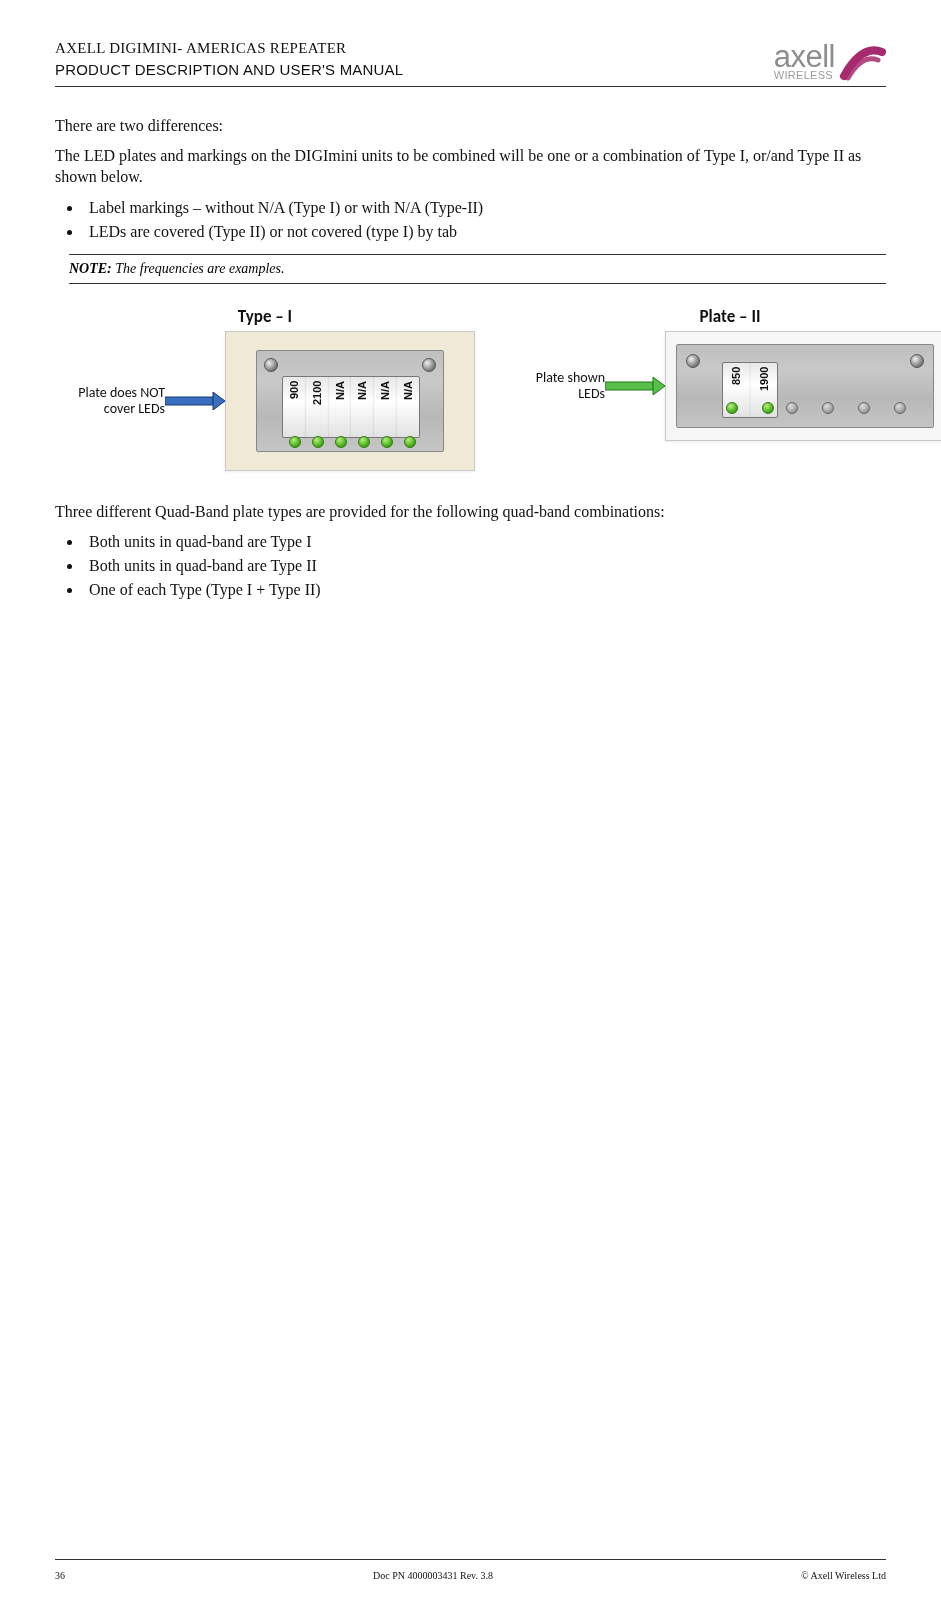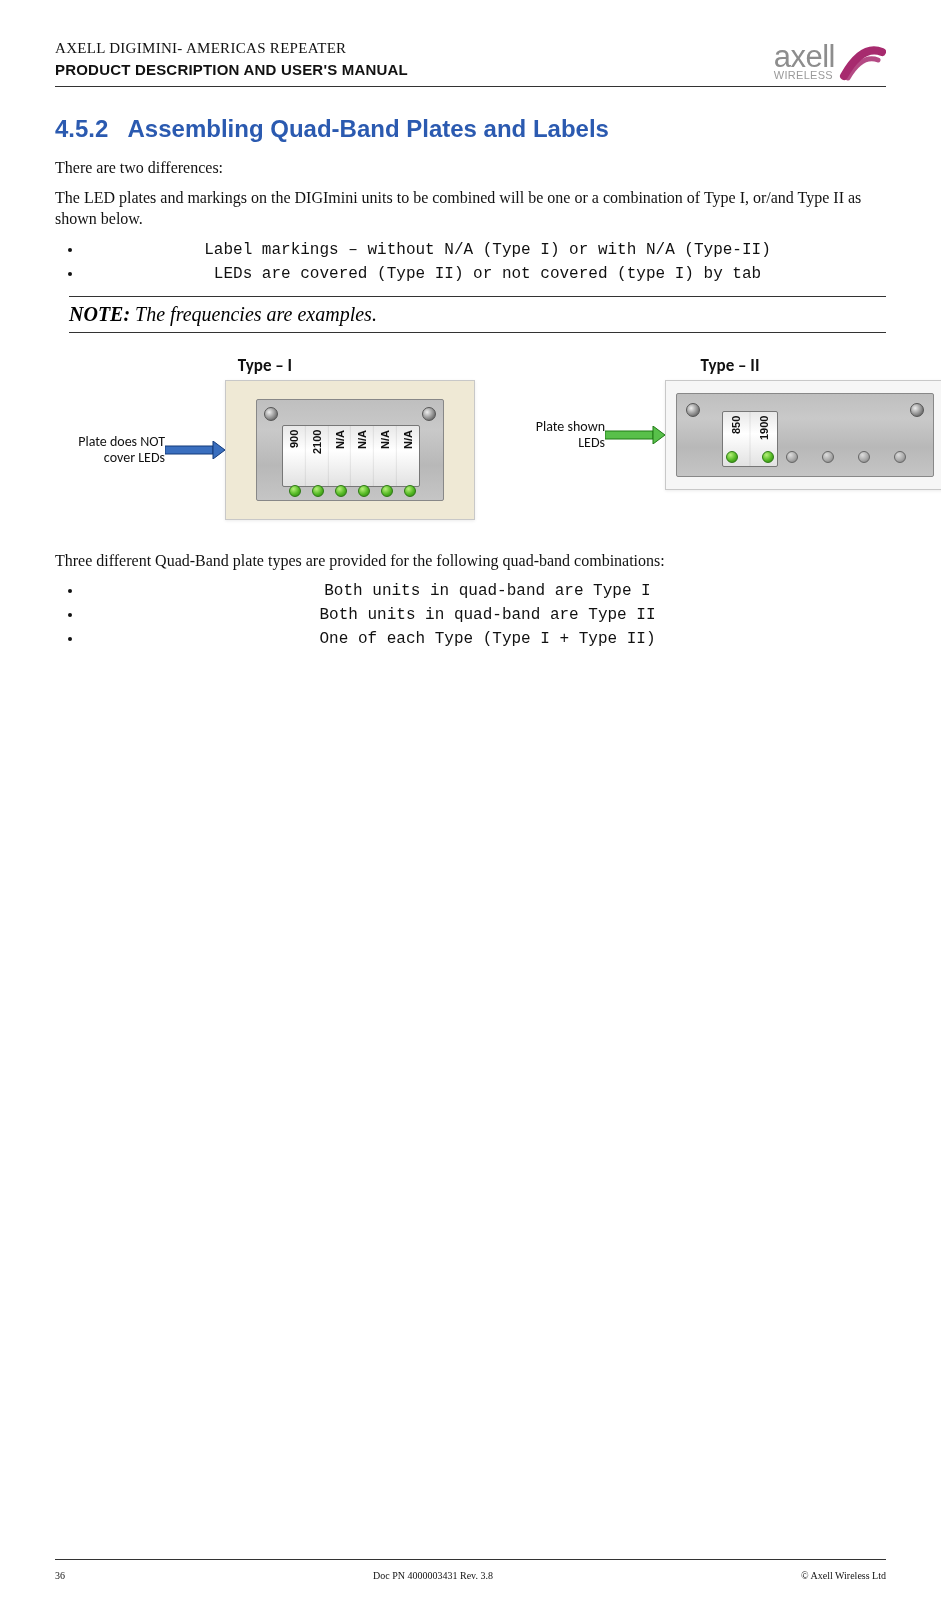--- a/index.html
+++ b/index.html
@@ -24,21 +24,21 @@
       font-family: Georgia, serif;
       font-variant: small-caps;
       font-size: 15px;
       letter-spacing: 0.3px;
       color: #111;
       margin-bottom: 4px;
     }
     .subtitle-line {
       font-family: Arial, Helvetica, sans-serif;
       font-size: 15px;
-      font-weight: bold;
+      font-weight: normal;
       color: #111;
       letter-spacing: 0.2px;
     }
     .logo-wrap {
       display: flex;
       align-items: center;
       gap: 3px;
       padding-top: 2px;
     }
     .logo-text {
@@ -74,34 +74,33 @@
       line-height: 1.35;
       color: #111;
       margin-bottom: 8px;
     }
     ul.body-list {
       list-style: disc;
       margin-left: 28px;
       margin-bottom: 10px;
     }
     ul.body-list li {
-      font-family: Liberation Mono, monospace;
+      font-family: Liberation Serif, serif;
       font-size: 16px;
       line-height: 1.5;
       color: #111;
       padding-left: 6px;
-      text-align: center;
     }
     .note-block {
       border-top: 1px solid #333;
       border-bottom: 1px solid #333;
       padding: 6px 0;
       margin: 10px 0 22px 14px;
       font-family: Georgia, serif;
-      font-size: 20px;
+      font-size: 14px;
     }
     .note-block .note-label { font-weight: bold; font-style: italic; }
     .note-block .note-text  { font-style: italic; }
 
     .fig-row {
       display: flex;
       justify-content: space-between;
       align-items: flex-start;
       gap: 40px;
       margin: 6px 0 30px 0;
@@ -238,24 +237,20 @@
         <span class="sub">WIRELESS</span>
       </div>
       <svg class="logo-arc" viewBox="0 0 48 40">
         <path d="M6 34 Q24 2 44 10" stroke="#a72a6e" stroke-width="8" fill="none" stroke-linecap="round"></path>
         <path d="M10 36 Q24 12 40 18" stroke="#a72a6e" stroke-width="5" fill="none" stroke-linecap="round" opacity="0.85"></path>
       </svg>
     </div>
   </div>
   <hr class="header-rule">
 
-  <div class="section-num-title">
-    <span>4.5.2</span>&nbsp;&nbsp;
-    <span>Assembling Quad-Band Plates and Labels</span>
-  </div>
 
   <p class="body-text">There are two differences:</p>
   <p class="body-text">The LED plates and markings on the DIGImini units to be combined will be one or a combination of Type I, or/and Type II as shown below.</p>
 
   <ul class="body-list">
     <li>Label markings – without N/A (Type I) or with N/A (Type-II)</li>
     <li>LEDs are covered (Type II) or not covered (type I) by tab</li>
   </ul>
 
   <div class="note-block">
@@ -294,21 +289,21 @@
             <div class="led"></div>
             <div class="led"></div>
             <div class="led"></div>
             <div class="led"></div>
           </div>
         </div>
       </div>
     </div>
 
     <div class="fig-col">
-      <div class="type-label">Type – II</div>
+      <div class="type-label">Plate – II</div>
       <div class="annot-row">
         <div class="annot-text" style="width:90px;">
           <span>Plate shown</span><br>
           <span>LEDs</span>
         </div>
         <svg class="arrow" width="60" viewBox="0 0 60 18">
           <rect x="0" y="5" width="48" height="8" fill="#58c04a" stroke="#1e7a14"></rect>
           <polygon points="48,0 60,9 48,18" fill="#58c04a" stroke="#1e7a14"></polygon>
         </svg>
         <div class="device dev-b">

